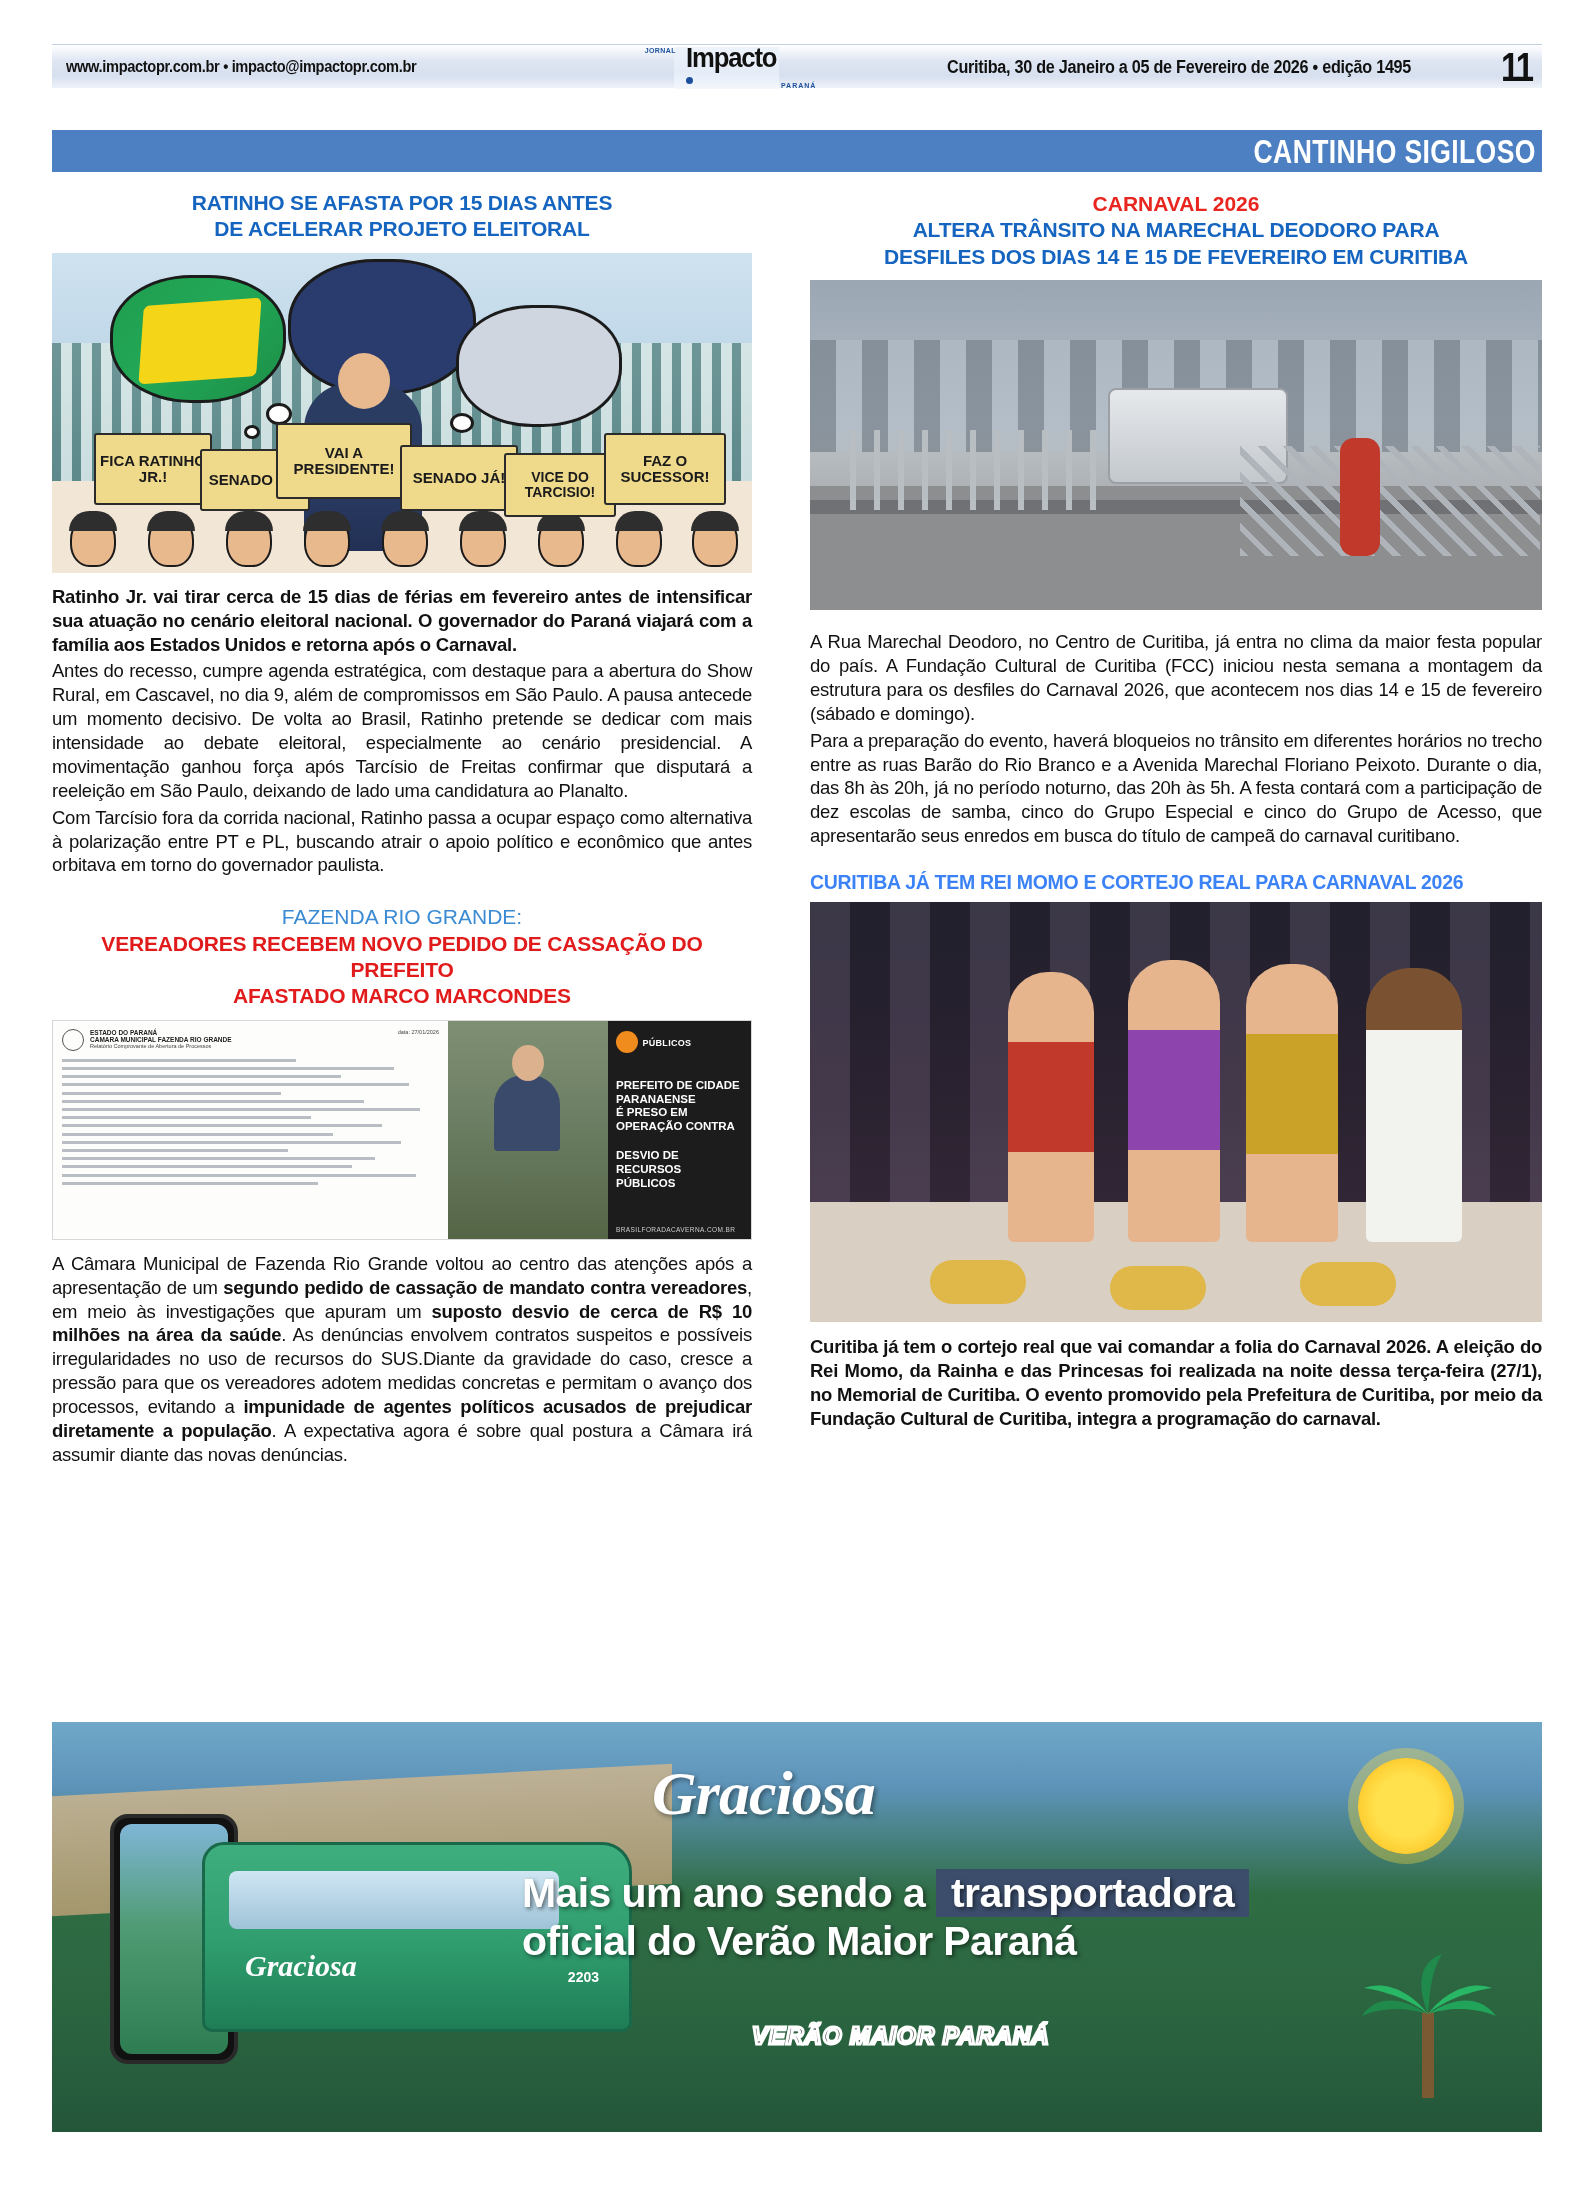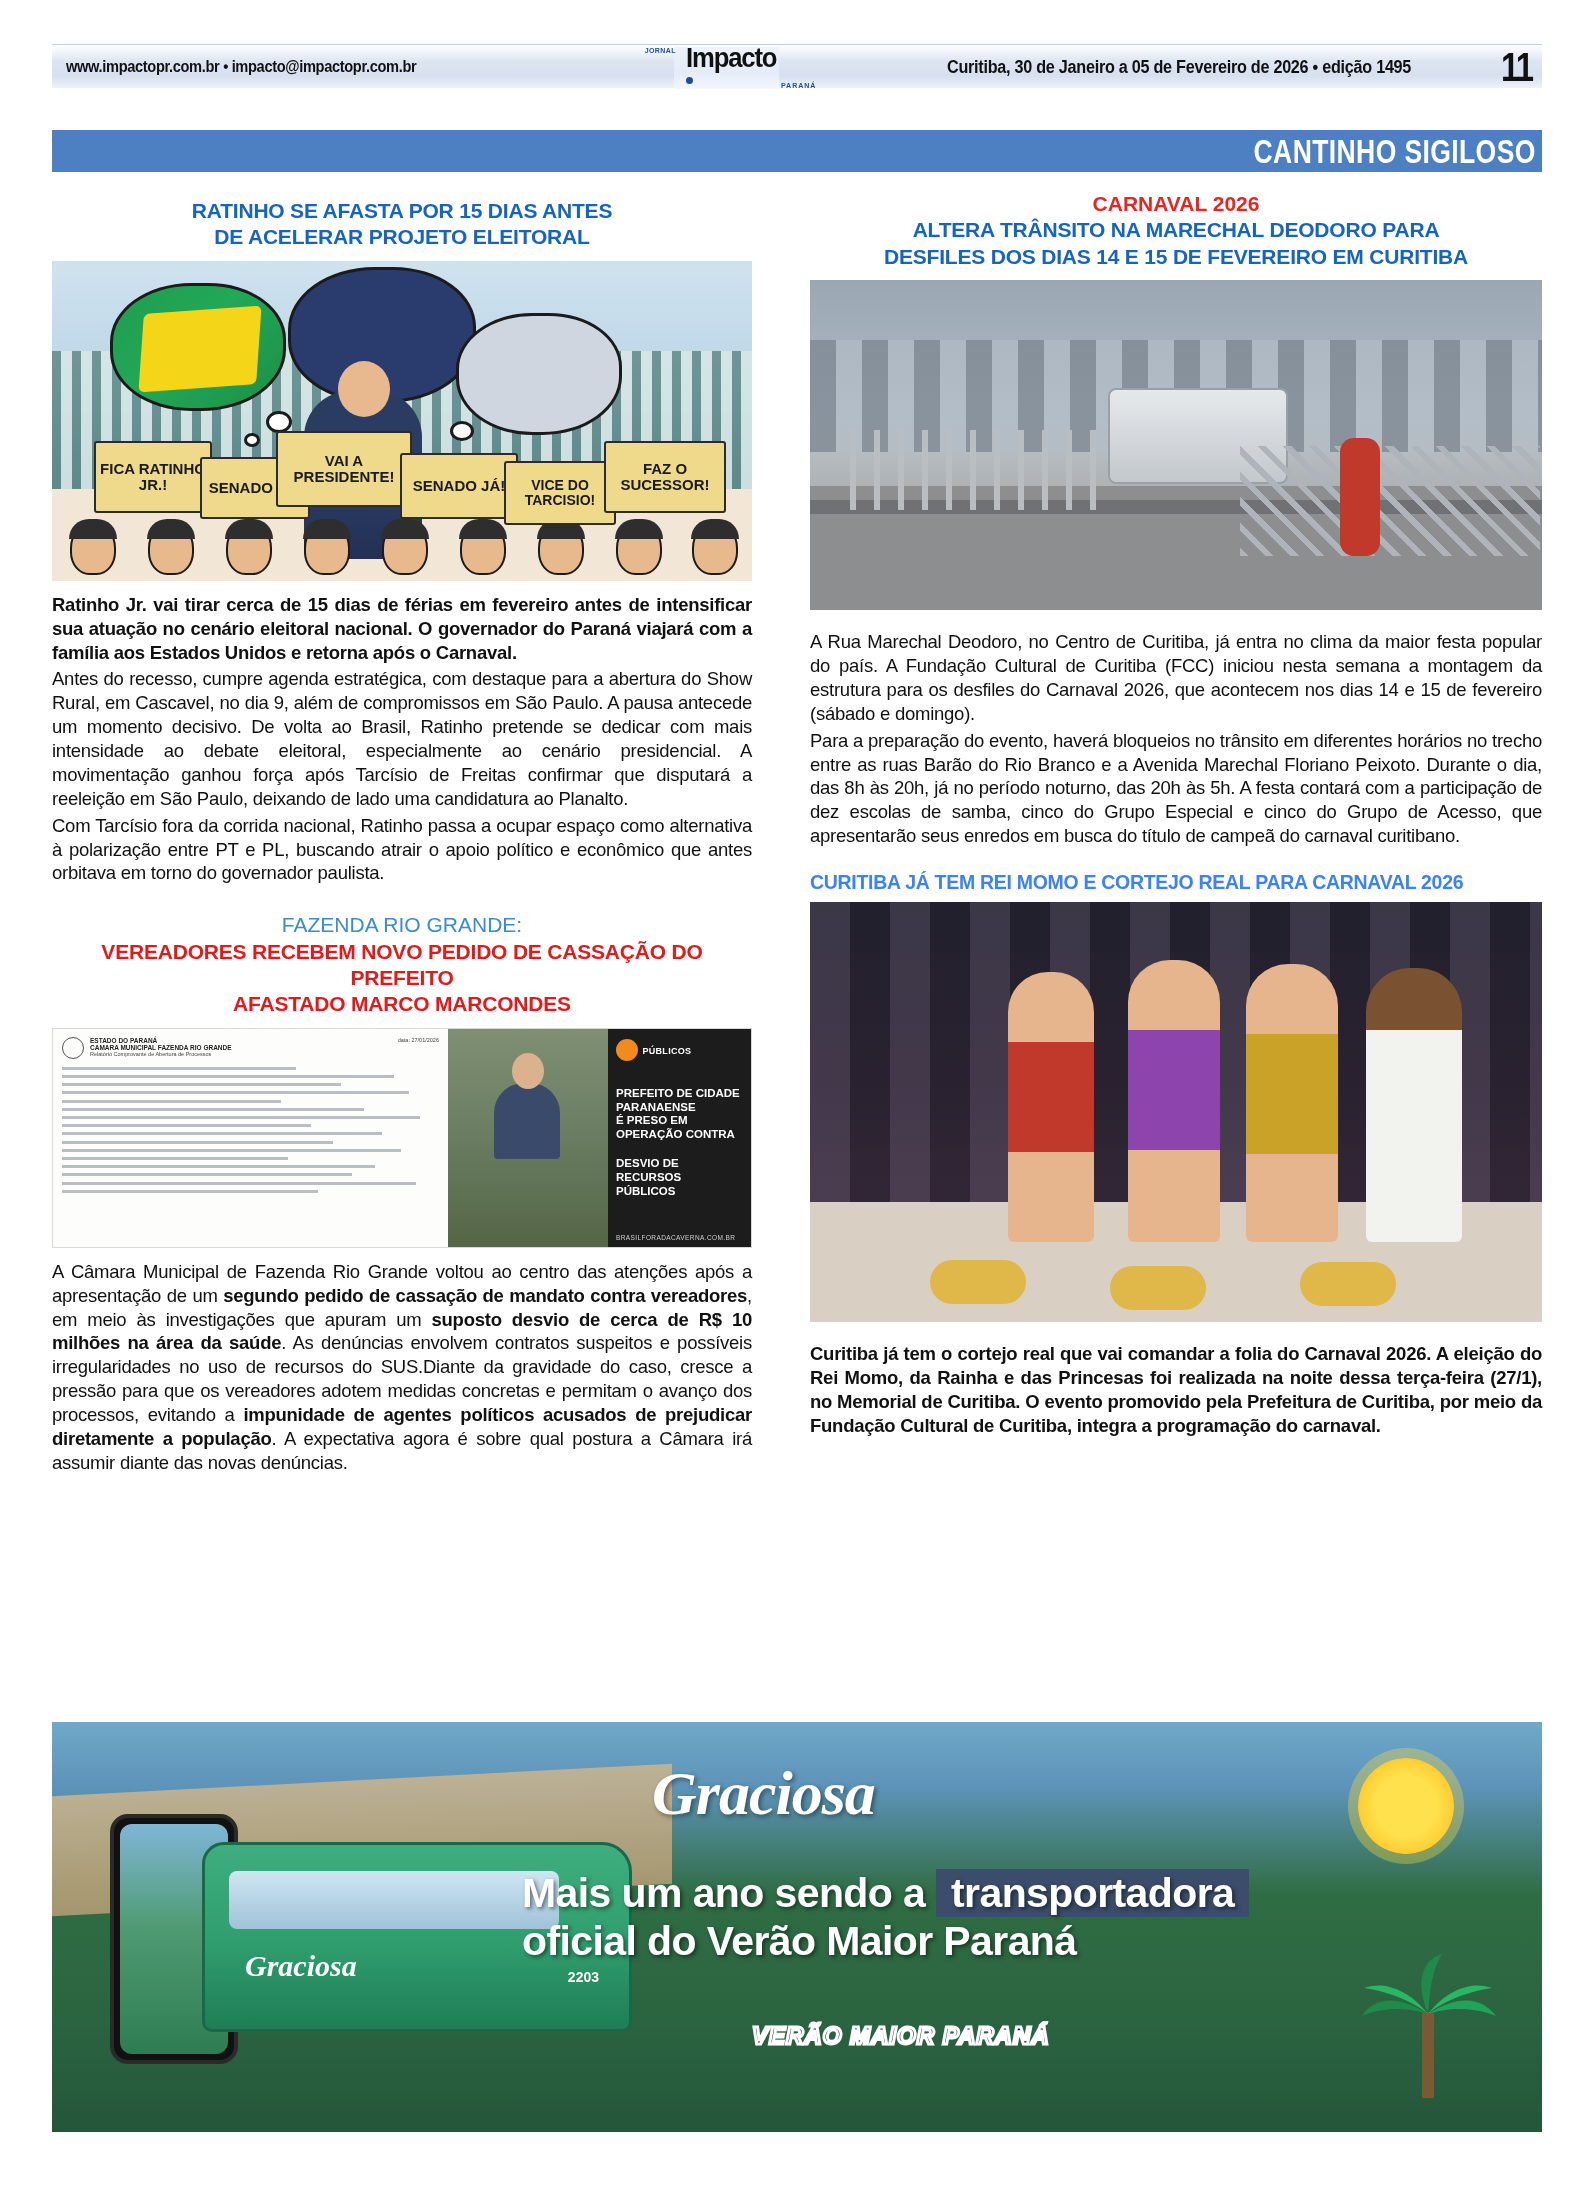--- a/index.html
+++ b/index.html
@@ -52,21 +52,21 @@
     position:absolute; left:52px; top:130px; width:1490px; height:42px;
     background:#4d80c2; display:flex; align-items:center; justify-content:flex-end;
   }
   .section-banner span {
     color:#fff; font-weight:bold; font-size:34px; letter-spacing:0.5px;
     transform: scaleX(0.78); transform-origin:right center; margin-right:6px;
     white-space:nowrap;
   }
 
   
-  .col-left  { position:absolute; left:52px;  top:198px; width:700px; }
+  .col-left  { position:absolute; left:52px;  top:190px; width:700px; }
   .col-right { position:absolute; left:810px; top:190px; width:732px; }
 
   h2.head-blue {
     color:#1565c0; font-size:21px; font-weight:bold; text-align:center;
     line-height:1.26; letter-spacing:-0.2px;
   }
   h2.head-red {
     color:#e11b1b; font-size:21px; font-weight:bold; text-align:center;
     line-height:1.26; letter-spacing:-0.2px;
   }
@@ -368,21 +368,21 @@
       <div style="position:absolute;left:556px;top:66px;width:96px;height:274px;border-radius:44px 44px 6px 6px;
                   background:linear-gradient(to bottom,#7a5232 0 62px,#f2f2ee 62px 274px);"></div>
       <div style="position:absolute;left:120px;bottom:18px;width:96px;height:44px;border-radius:22px;
                   background:#e0b84a;"></div>
       <div style="position:absolute;left:300px;bottom:12px;width:96px;height:44px;border-radius:22px;
                   background:#e0b84a;"></div>
       <div style="position:absolute;left:490px;bottom:16px;width:96px;height:44px;border-radius:22px;
                   background:#e0b84a;"></div>
     </div>
 
-    <p class="cap" style="margin-top:20px;">Curitiba já tem o cortejo real que vai comandar a folia do Carnaval 2026. A eleição do Rei Momo, da Rainha e das Princesas foi realizada na noite dessa terça-feira (27/1), no Memorial de Curitiba. O evento promovido pela Prefeitura de Curitiba, por meio da Fundação Cultural de Curitiba, integra a programação do carnaval.</p>
+    <p class="cap" style="margin-top:13px;">Curitiba já tem o cortejo real que vai comandar a folia do Carnaval 2026. A eleição do Rei Momo, da Rainha e das Princesas foi realizada na noite dessa terça-feira (27/1), no Memorial de Curitiba. O evento promovido pela Prefeitura de Curitiba, por meio da Fundação Cultural de Curitiba, integra a programação do carnaval.</p>
   </div>
 
   <div class="ad">
     <div class="ad-sand"></div>
     <div class="ad-sun"></div>
 
     <div class="ad-phone">
       <div class="ad-phone-scr"></div>
     </div>
 

